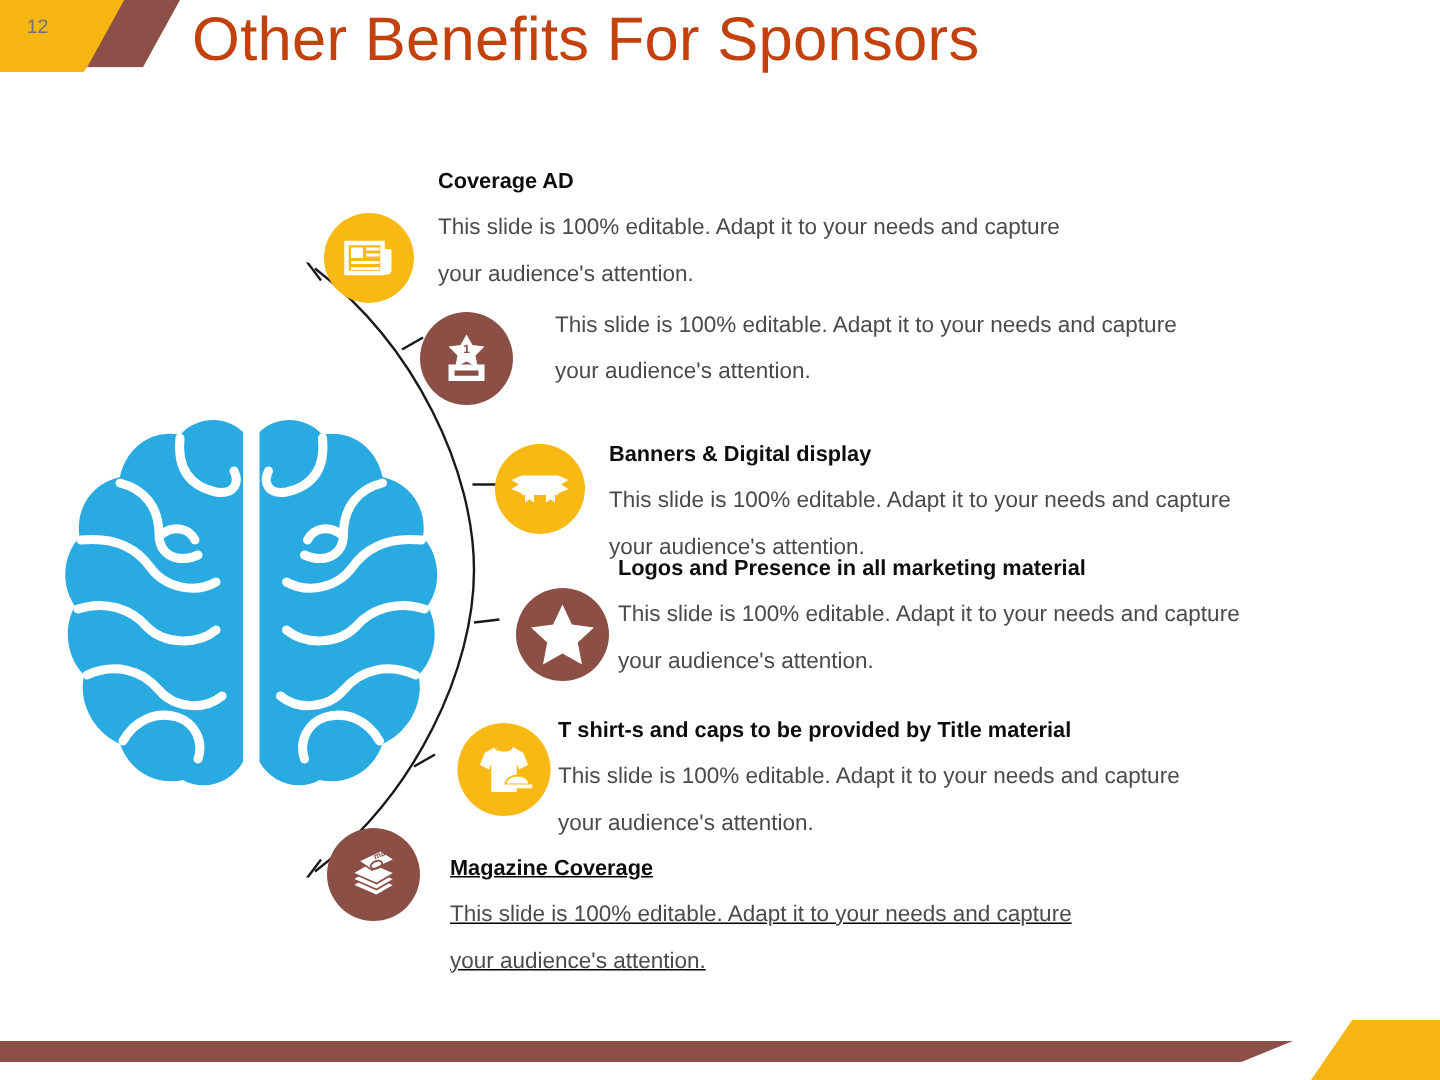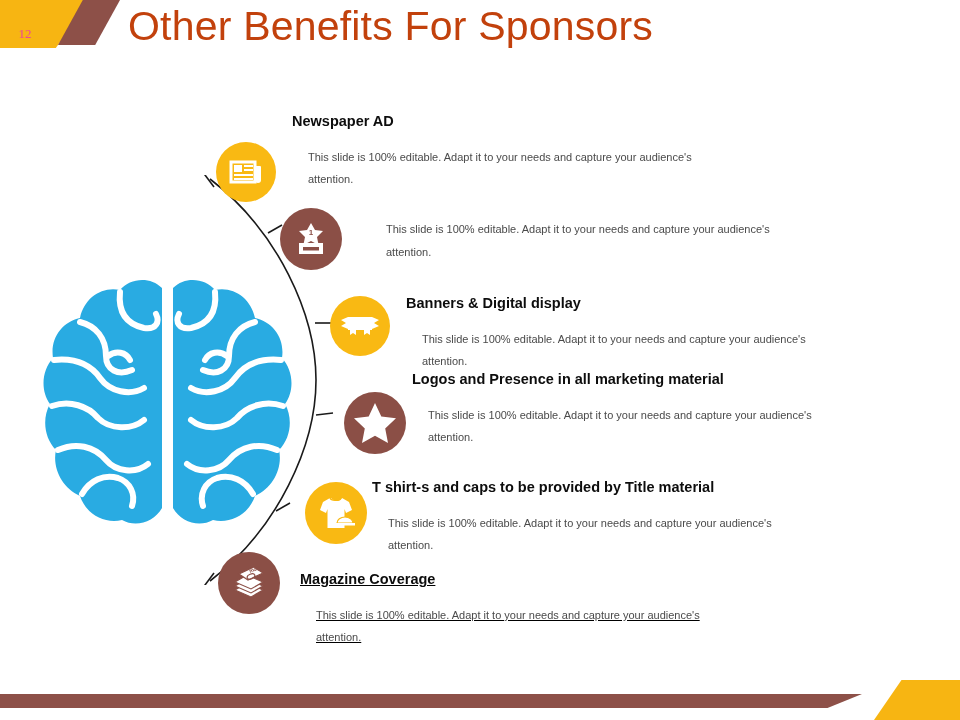--- a/index.html
+++ b/index.html
@@ -19,26 +19,26 @@
   
   .hdr-yellow {
     position: absolute;
     left: 0; top: 0;
     width: 90px; height: 48px;
     background: #f7b512;
     clip-path: polygon(0 0, 100% 0, 62% 100%, 0 100%);
   }
   .hdr-num {
     position: absolute;
-    left: 8px; top: 26px;
+    left: 8px; top: 10px;
     width: 34px;
     text-align: center;
     font-size: 13px;
-    color: #ec4899;
-    font-family: Liberation Serif, serif;
+    color: #737373;
+    font-family: Liberation Sans, sans-serif;
   }
   .hdr-brown {
     position: absolute;
     left: 58px; top: 0;
     width: 62px; height: 45px;
     background: #8d5048;
     clip-path: polygon(40% 0, 100% 0, 60% 100%, 0 100%);
   }
   .hdr-title {
     position: absolute;
@@ -96,24 +96,24 @@
   .txtblock { position: absolute; }
   .it-title {
     font-size: 14.5px;
     font-weight: bold;
     color: #0d0d0d;
     white-space: nowrap;
     margin: 0 0 7px 0;
     line-height: 1.1;
   }
   .it-body {
-    font-size: 11px;
+    font-size: 15px;
     color: #4a4a4a;
     line-height: 2.05;
-    margin: 16px;
+    margin: 0;
     max-width: 420px;
   }
 </style>
 </head>
 <body>
 
 <div id="slide">
 
   <div class="hdr-yellow"></div>
   <div class="hdr-num">12</div>
@@ -186,21 +186,21 @@
         <path d="M2 4 h24 v20 h-24 z" fill="none" stroke="#ffffff" stroke-width="3"></path>
         <path d="M26 8 h5 a1 1 0 0 1 1 1 v13 a2 2 0 0 1 -6 0 z" fill="#ffffff"></path>
         <rect x="5" y="7" width="8" height="7" fill="#ffffff"></rect>
         <rect x="15" y="7" width="9" height="2" fill="#ffffff"></rect>
         <rect x="15" y="11" width="9" height="2" fill="#ffffff"></rect>
         <rect x="5" y="16" width="19" height="2" fill="#ffffff"></rect>
         <rect x="5" y="20" width="19" height="2" fill="#ffffff"></rect>
       </svg>
     </div>
     <div class="txtblock" style="left:292px; top:114px; width:430px;">
-      <p class="it-title">Newspaper AD</p>
+      <p class="it-title">Coverage AD</p>
       <p class="it-body">This slide is 100% editable. Adapt it to your needs and capture your audience's attention.</p>
     </div>
   </div>
 
   <div class="item">
     <div class="circle brown" style="left:280px; top:208px; width:62px; height:62px;">
       <svg width="36" height="34" viewBox="0 0 36 34">
         <path d="M18 1 l4 7 8 1 -6 6 1.6 8 -7.6-4 -7.6 4 1.6-8 -6-6 8-1 z" fill="#ffffff"></path>
         <text x="18" y="13" font-size="8" font-family="Liberation Sans, sans-serif" font-weight="bold" fill="#8b4f46" text-anchor="middle">1</text>
         <path d="M6 21 h24 v11 h-24 z" fill="#ffffff"></path>

